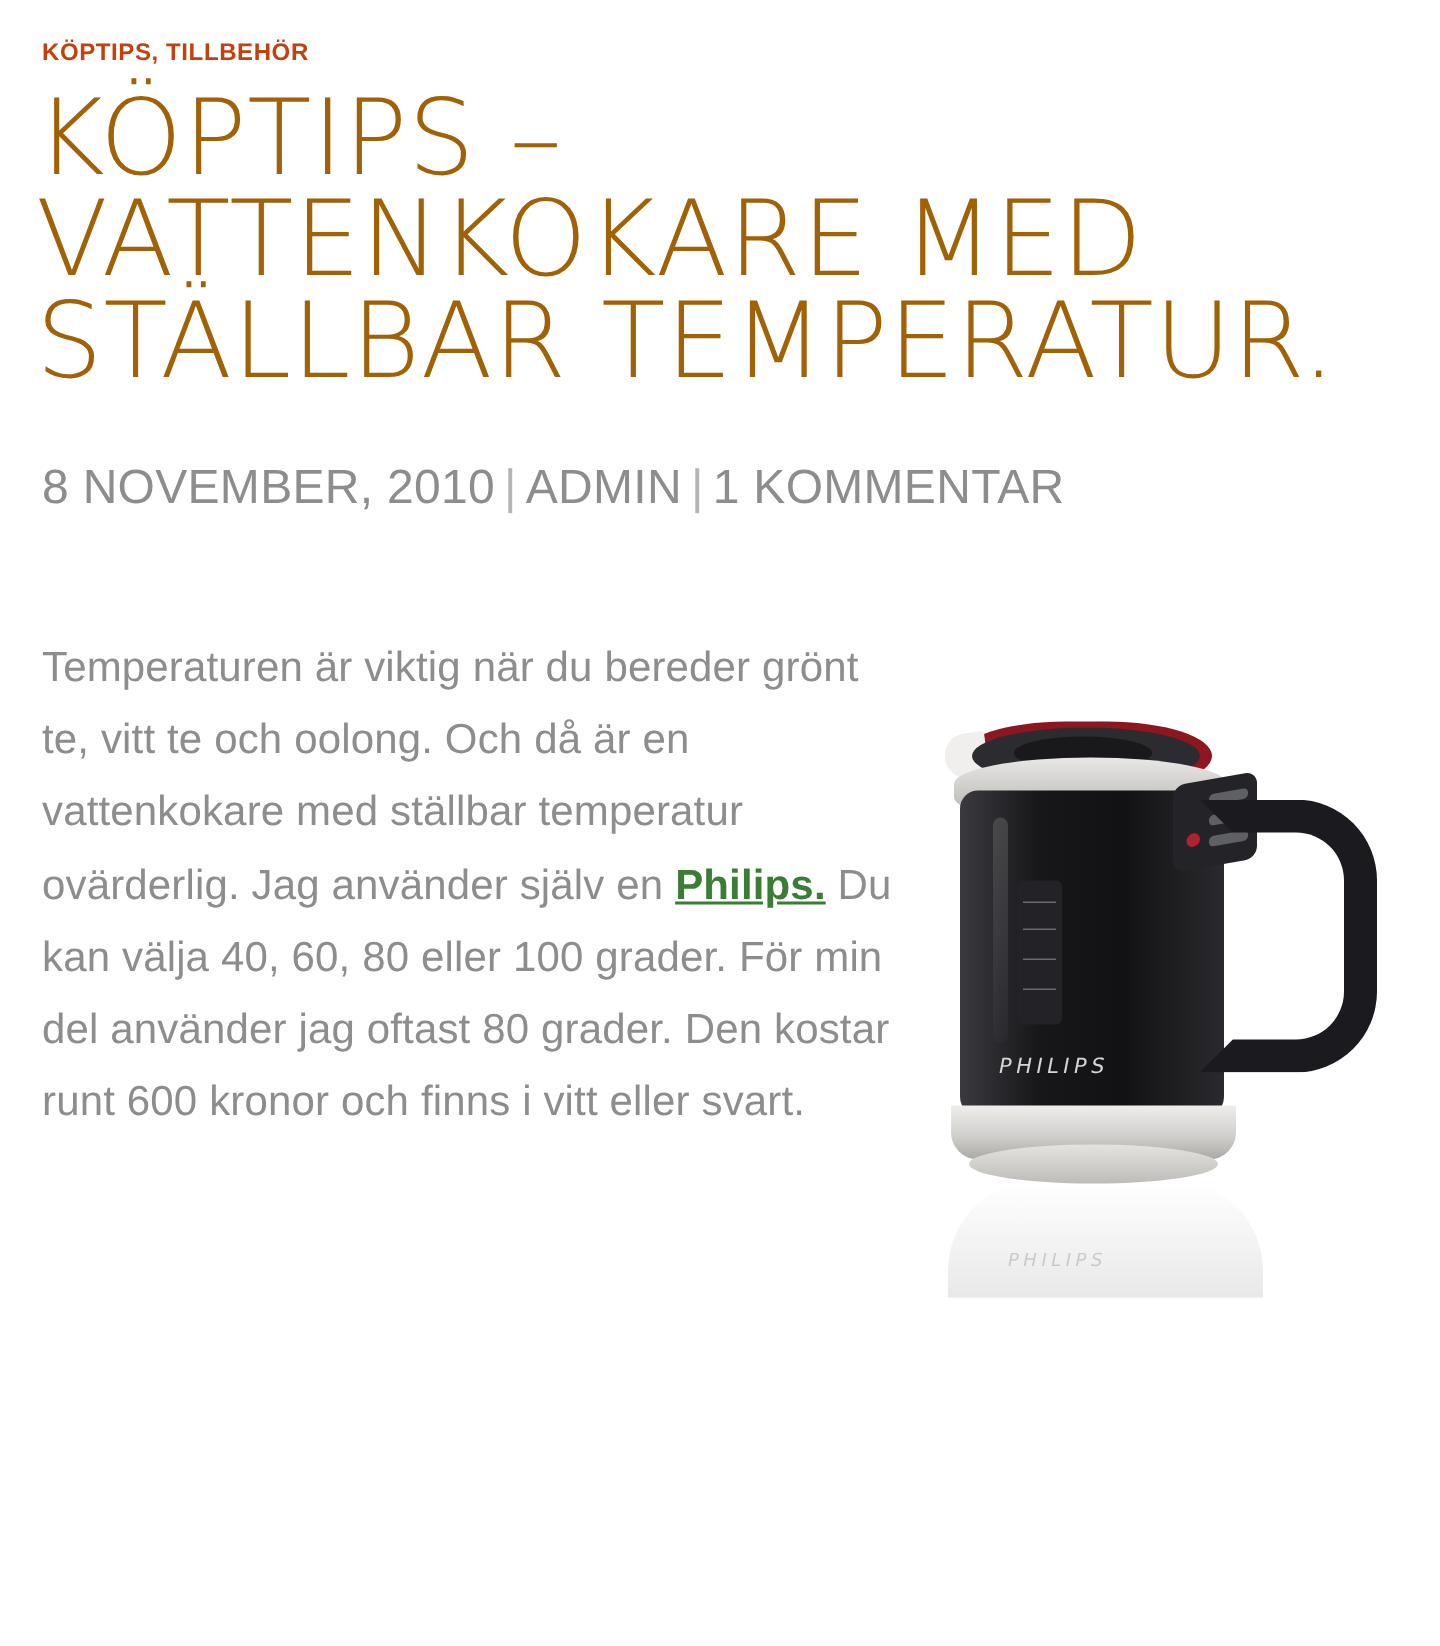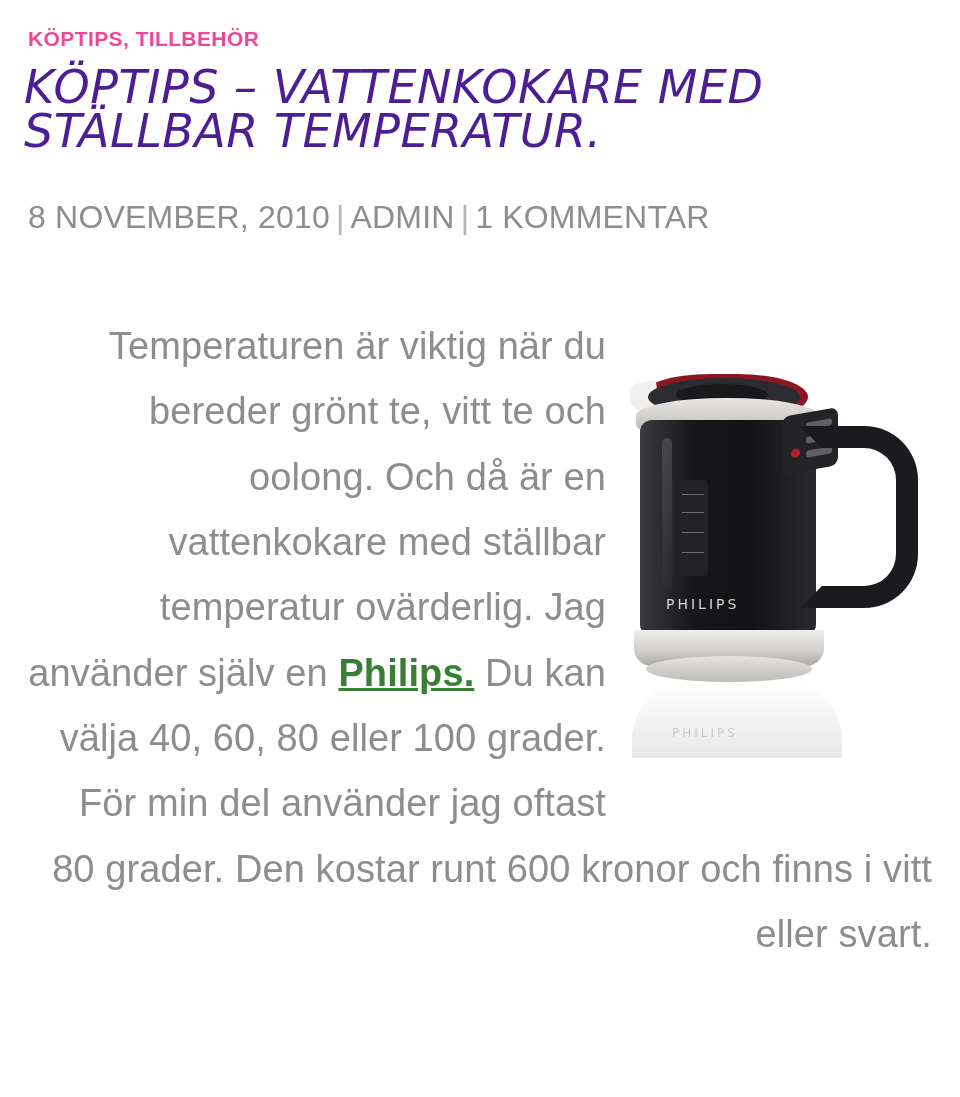--- a/index.html
+++ b/index.html
@@ -17,41 +17,40 @@
   }
   .page {
     position: relative;
     width: 960px;
     height: 1097px;
     padding: 26px 28px 0 28px;
   }
 
   
   .kicker {
-    font-size: 21px;
+    font-size: 16px;
     font-weight: bold;
     letter-spacing: 0.4px;
-    color: #ec4899;
+    color: #c2410c;
     line-height: 1.2;
     margin: 0 0 14px 0;
     display: block;
   }
 
   
   .title {
     font-family: "DejaVu Sans", sans-serif;
     font-weight: 300;
-    font-size: 46px;
+    font-size: 70px;
     line-height: 0.96;
     letter-spacing: 0.5px;
-    color: #4c1d95;
+    color: #a16207;
     margin: 0 0 0 -4px;
     text-transform: uppercase;
     white-space: pre-line;
-    font-style: italic;
   }
 
   
   .meta {
     margin-top: 44px;
     font-size: 32px;
     color: #8d8d8d;
     letter-spacing: 0.2px;
     line-height: 1.2;
   }
@@ -60,39 +59,40 @@
     padding: 0 6px;
   }
   .meta span { color: #8d8d8d; }
 
   
   .content {
     position: relative;
     margin-top: 78px;
   }
   .body-text {
-    font-size: 38px;
+    font-size: 28px;
     line-height: 1.72;
     color: #8d8d8d;
     letter-spacing: 0.1px;
-    text-align: right;
+    text-align: left;
   }
   .body-text a.inline-link {
     color: #3a7d35;
     text-decoration: underline;
     font-weight: 600;
   }
 
   
   .kettle-figure {
     float: right;
     width: 300px;
     height: 400px;
     margin: 54px 0 10px 26px;
     position: relative;
+    font-style: italic;
   }
 
   
   .kettle {
     position: absolute;
     left: 0;
     top: 0;
     width: 300px;
     height: 330px;
   }

